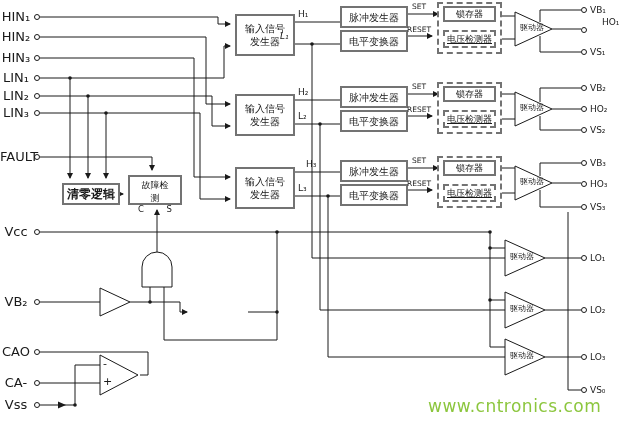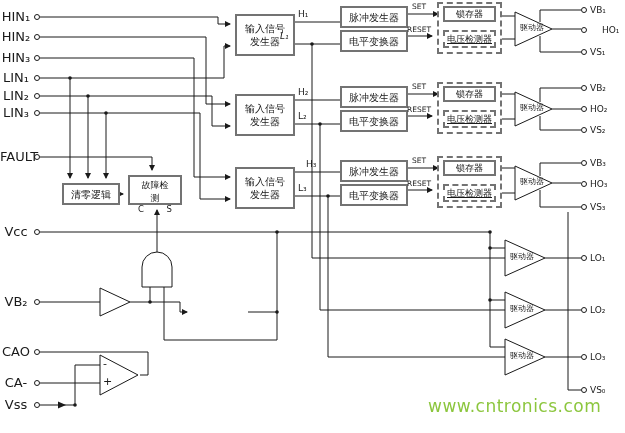--- a/index.html
+++ b/index.html
@@ -145,21 +145,21 @@
   <div class="box dashed" style="left:437px;top:2px;width:65px;height:52px;"></div>
   <div class="box" style="left:443px;top:6px;width:53px;height:16px;font-size:9px;">锁存器</div>
   <div class="box inner-dashed" style="left:443px;top:30px;width:53px;height:18px;font-size:9px;">电压检测器</div>
   <div class="box dashed" style="left:437px;top:82px;width:65px;height:52px;"></div>
   <div class="box" style="left:443px;top:86px;width:53px;height:16px;font-size:9px;">锁存器</div>
   <div class="box inner-dashed" style="left:443px;top:110px;width:53px;height:18px;font-size:9px;">电压检测器</div>
   <div class="box dashed" style="left:437px;top:156px;width:65px;height:52px;"></div>
   <div class="box" style="left:443px;top:160px;width:53px;height:16px;font-size:9px;">锁存器</div>
   <div class="box inner-dashed" style="left:443px;top:184px;width:53px;height:18px;font-size:9px;">电压检测器</div>
 
-  <div class="box" style="left:62px;top:183px;width:58px;height:22px;font-size:10px;">清零逻辑</div>
+  <div class="box" style="left:62px;top:183px;width:58px;height:22px;font-size:12px;font-weight:bold;">清零逻辑</div>
 
   <div class="box" style="left:128px;top:175px;width:54px;height:30px;flex-direction:column;justify-content:space-between;padding:2px 8px;font-size:9px;">
     <span>故障检测</span>
     <div style="display:flex;justify-content:space-between;width:100%;font-size:8.5px;line-height:9px;">
       <span>C</span>
       <span>S</span>
     </div>
   </div>
 
 
@@ -194,21 +194,21 @@
   <div class="pin-l" style="top:90px;">LIN₂</div>
   <div class="pin-l" style="top:107px;">LIN₃</div>
   <div class="pin-l" style="top:151px;">FAULT</div>
   <div class="pin-l" style="top:226px;">Vcc</div>
   <div class="pin-l" style="top:296px;">VB₂</div>
   <div class="pin-l" style="top:346px;">CAO</div>
   <div class="pin-l" style="top:377px;">CA-</div>
   <div class="pin-l" style="top:399px;">Vss</div>
 
   <div class="pin-r" style="top:4px;">VB₁</div>
-  <div class="pin-r" style="top:24px;padding-left:12px;">HO₁</div>
+  <div class="pin-r" style="top:16px;padding-left:12px;">HO₁</div>
   <div class="pin-r" style="top:46px;">VS₁</div>
   <div class="pin-r" style="top:82px;">VB₂</div>
   <div class="pin-r" style="top:103px;">HO₂</div>
   <div class="pin-r" style="top:124px;">VS₂</div>
   <div class="pin-r" style="top:157px;">VB₃</div>
   <div class="pin-r" style="top:178px;">HO₃</div>
   <div class="pin-r" style="top:201px;">VS₃</div>
   <div class="pin-r" style="top:252px;">LO₁</div>
   <div class="pin-r" style="top:304px;">LO₂</div>
   <div class="pin-r" style="top:351px;">LO₃</div>

